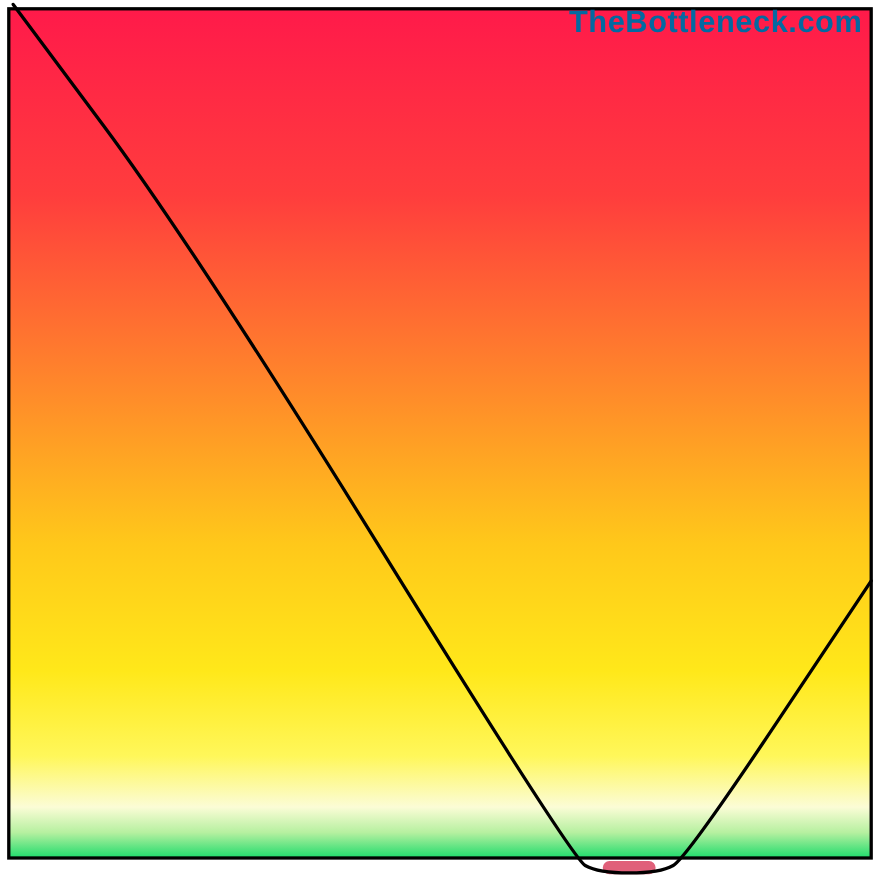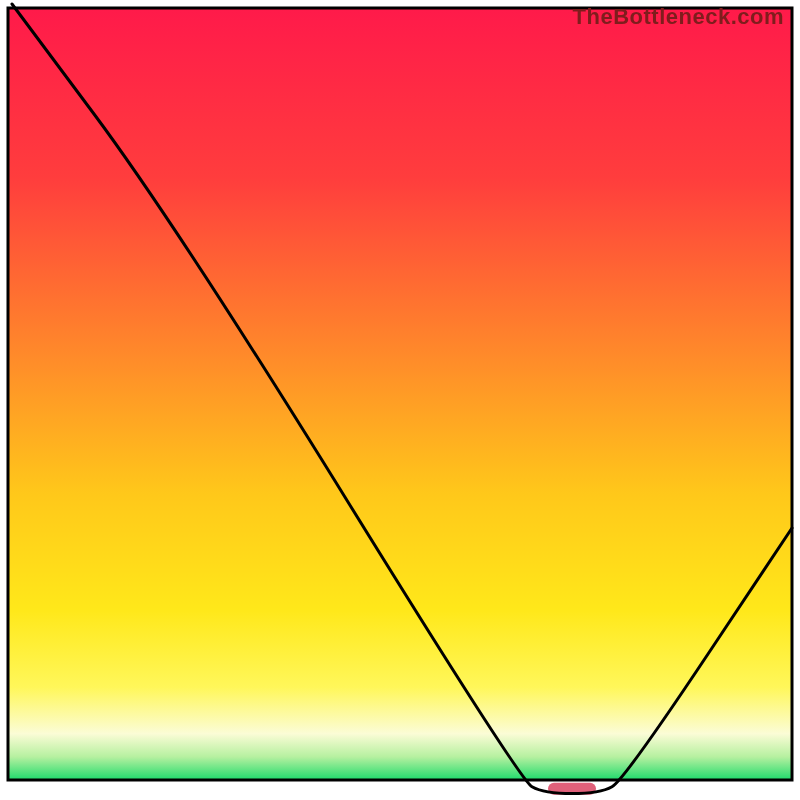--- a/index.html
+++ b/index.html
@@ -11,23 +11,23 @@
     overflow: hidden;
   }
   .plot {
     display: block;
   }
   .watermark {
     position: absolute;
     top: 4px;
     right: 16px;
     font-family: Arial, Helvetica, sans-serif;
-    font-size: 22px;
+    font-size: 28px;
     font-weight: 600;
-    color: #7f1d1d;
+    color: #0369a1;
     letter-spacing: 0.5px;
   }
 </style>
 </head>
 <body>
 
 <svg class="plot" width="800" height="800" viewBox="0 0 800 800">
   <defs>
     <linearGradient id="bg-grad" x1="0" y1="0" x2="0" y2="1">
         <stop offset="0.00%" stop-color="#ff1a4a"></stop>

